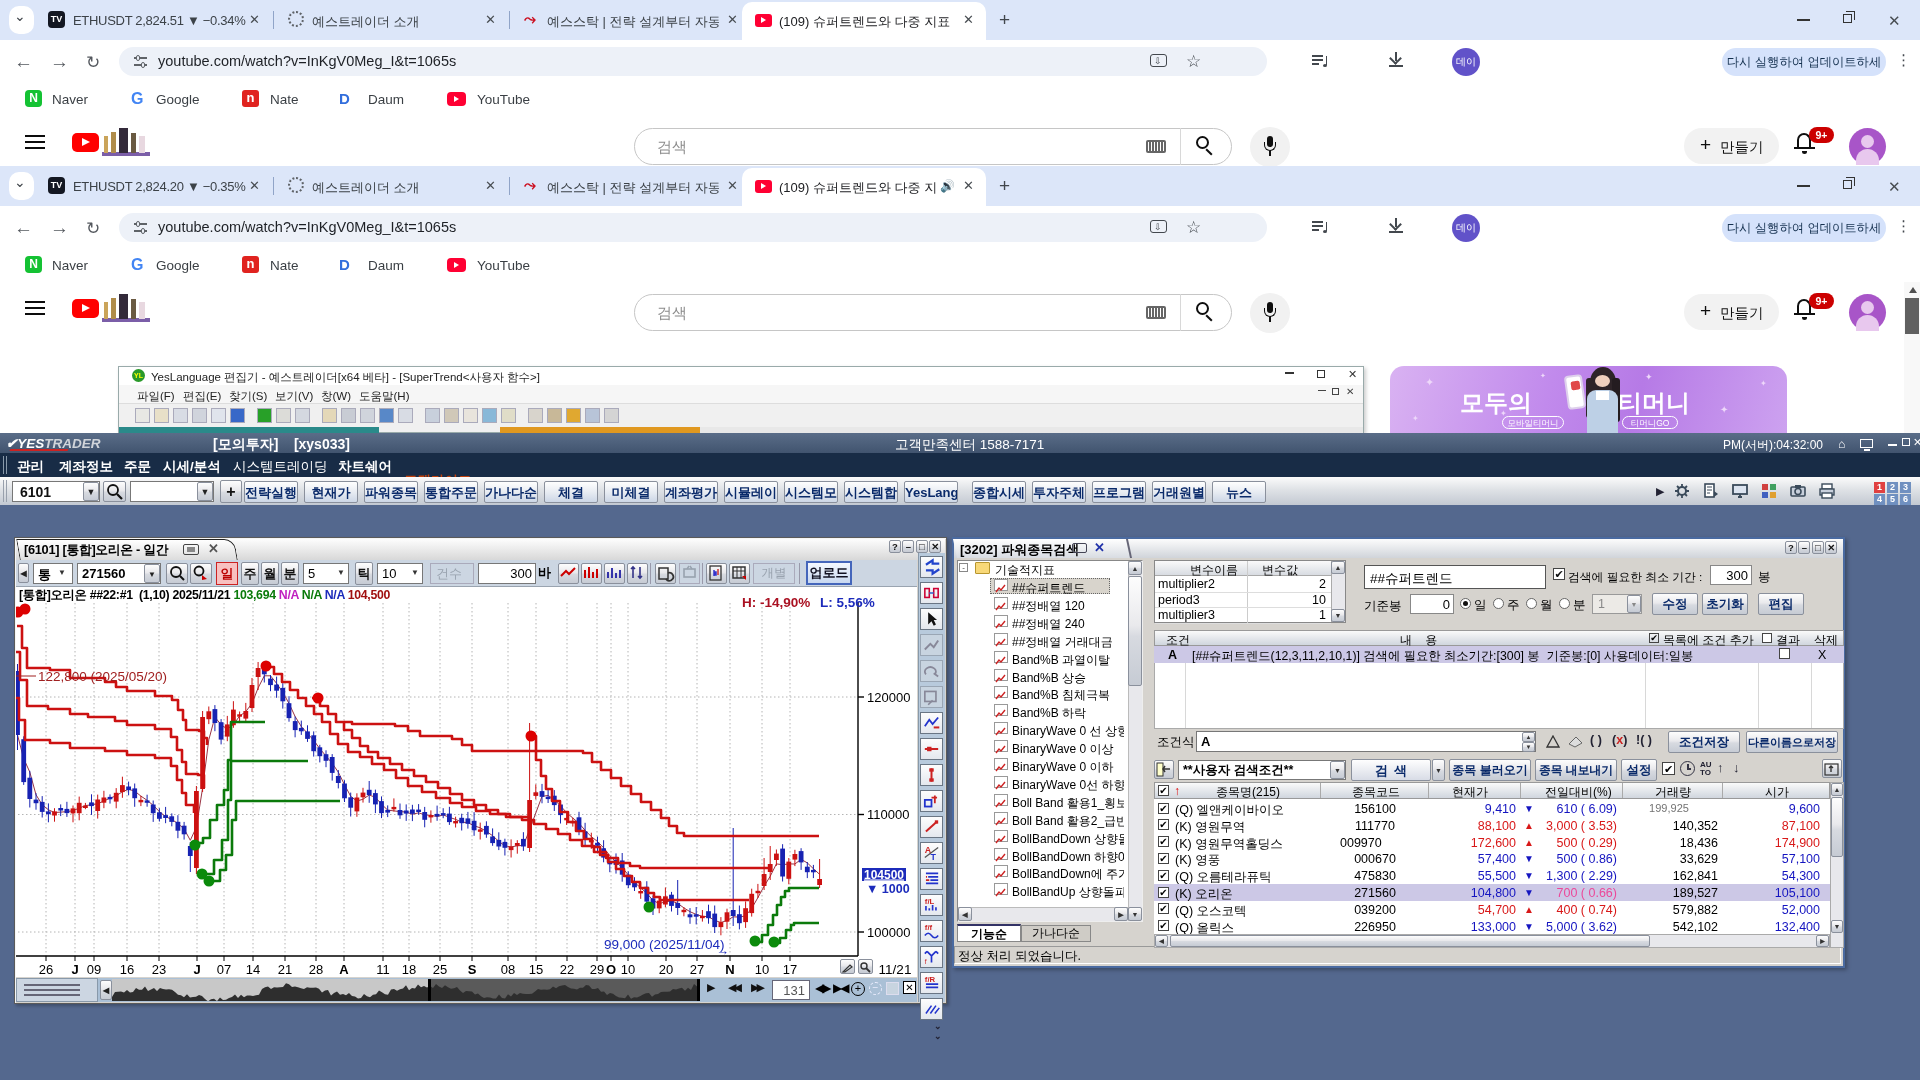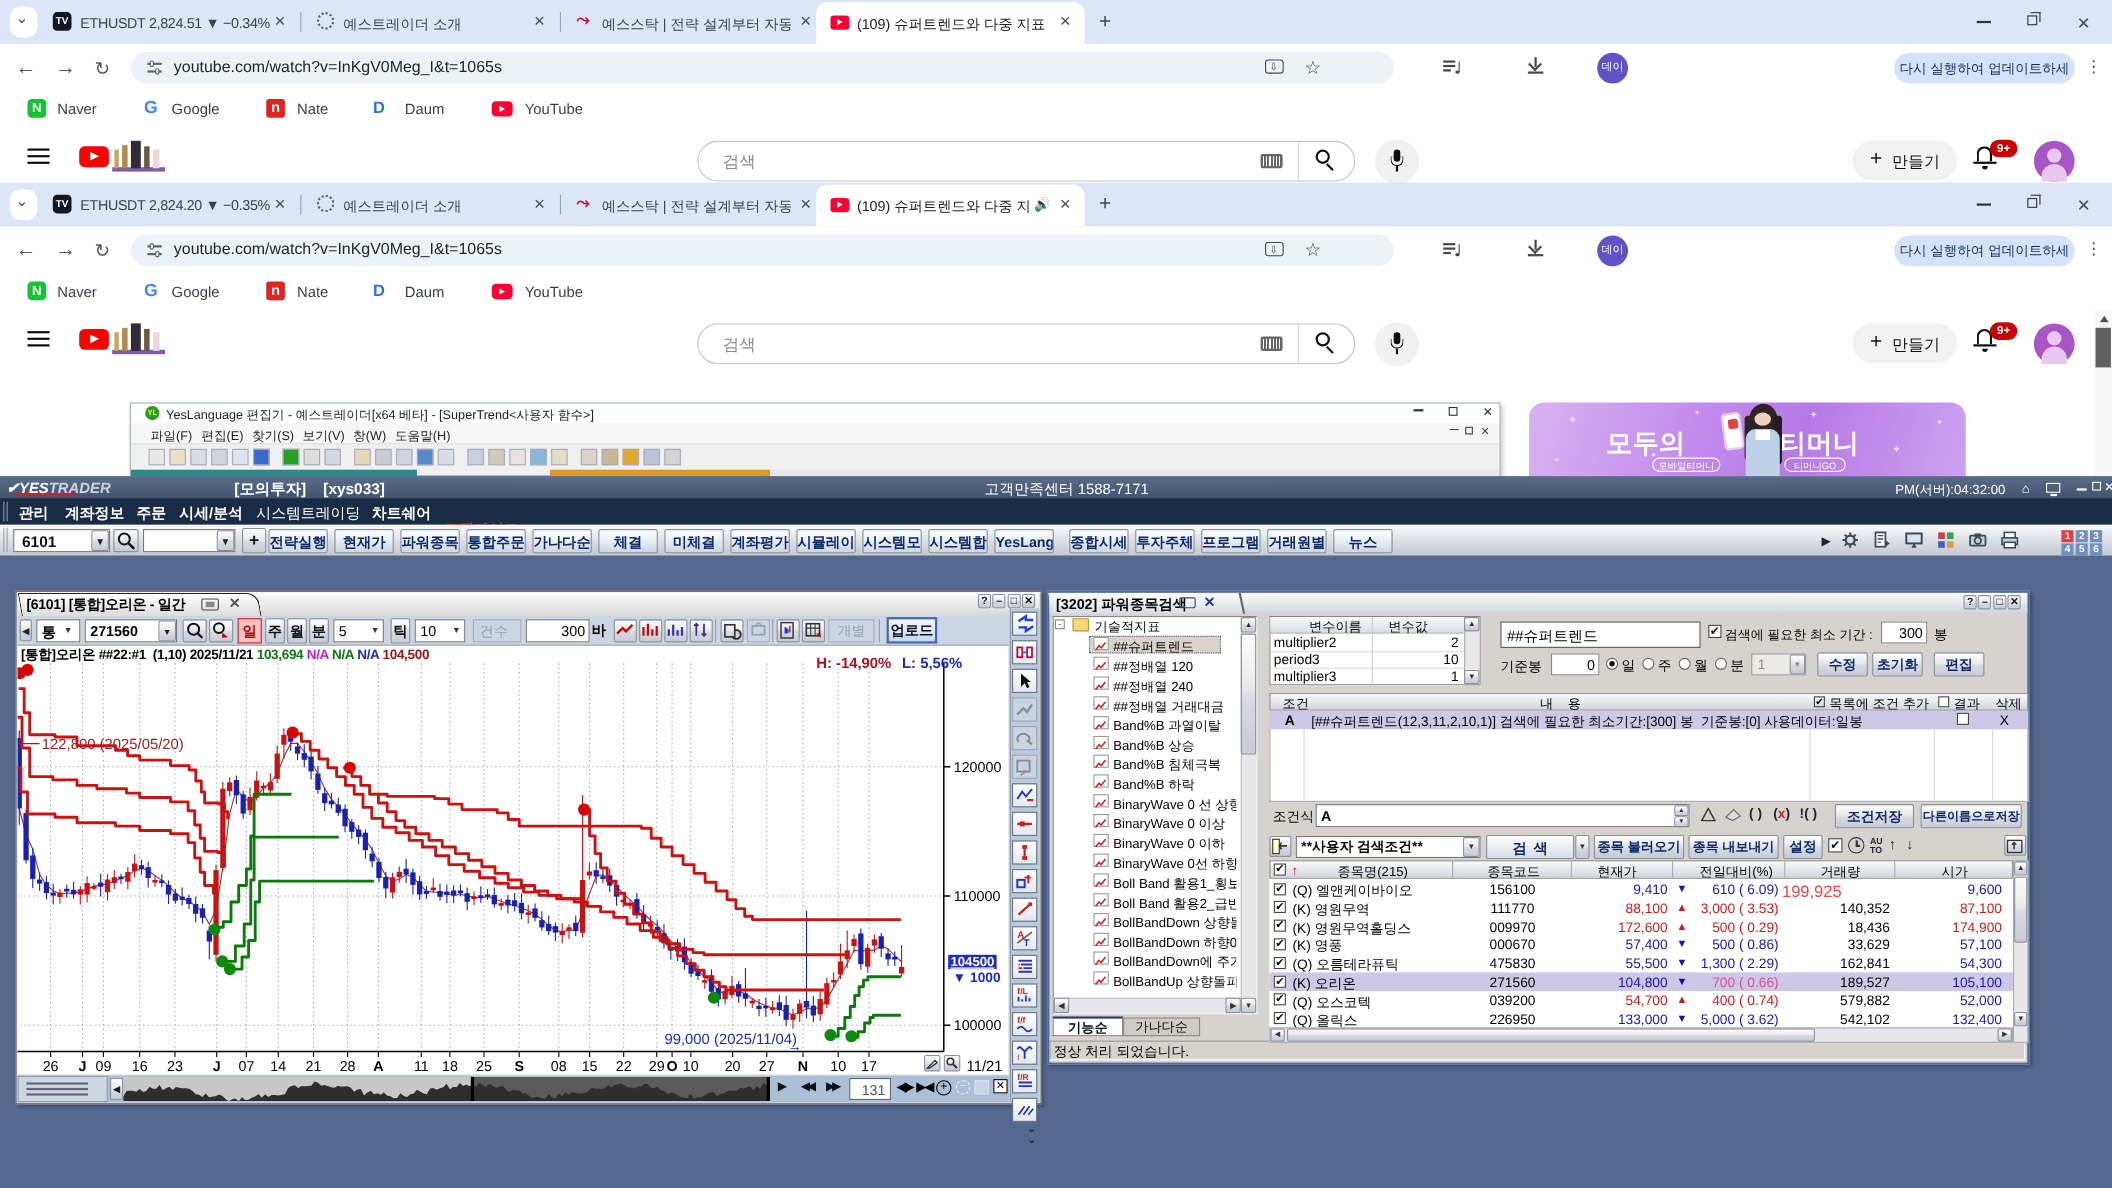--- a/index.html
+++ b/index.html
@@ -1144,33 +1144,33 @@
 <div class="a" style="left:1520px;top:783px;width:1px;height:15px;background:#aaa"></div>
 <div class="a" style="left:1622px;top:783px;width:1px;height:15px;background:#aaa"></div>
 <div class="a" style="left:1722px;top:783px;width:1px;height:15px;background:#aaa"></div>
 <div class="a" style="left:1154px;top:799px;width:676px;height:135px;background:#fff"></div>
 <div class="a" style="left:1158px;top:802.5px;width:11px;height:11px;border:1px solid #444;background:#fff;font-size:10px;line-height:10px;text-align:center">✔</div>
 <div class="a" style="left:1175px;top:802px;font-size:12.5px;color:#000;white-space:nowrap">(Q) 엘앤케이바이오</div>
 <div class="a" style="left:1340px;top:802px;width:70px;font-size:12.5px;color:#000;text-align:center">156100</div>
 <div class="a" style="left:1430px;top:802px;width:86px;font-size:12.5px;color:#1515c0;text-align:right">9,410</div>
 <div class="a" style="left:1524px;top:803px;font-size:10px;color:#1515c0">▼</div>
 <div class="a" style="left:1520px;top:802px;width:97px;font-size:12.5px;color:#1515c0;text-align:right">610 ( 6.09)</div>
-<div class="a" style="left:1620px;top:802px;width:98px;font-size:15px;color:#ef4444;text-align:left">199,925</div>
+<div class="a" style="left:1620px;top:802px;width:98px;font-size:11px;color:#737373;text-align:center">199,925</div>
 <div class="a" style="left:1722px;top:802px;width:98px;font-size:12.5px;color:#1515c0;text-align:right">9,600</div>
 <div class="a" style="left:1158px;top:819.3px;width:11px;height:11px;border:1px solid #444;background:#fff;font-size:10px;line-height:10px;text-align:center">✔</div>
 <div class="a" style="left:1175px;top:818.8px;font-size:12.5px;color:#000;white-space:nowrap">(K) 영원무역</div>
 <div class="a" style="left:1340px;top:818.8px;width:70px;font-size:12.5px;color:#000;text-align:center">111770</div>
 <div class="a" style="left:1430px;top:818.8px;width:86px;font-size:12.5px;color:#d81818;text-align:right">88,100</div>
 <div class="a" style="left:1524px;top:819.8px;font-size:10px;color:#d81818">▲</div>
 <div class="a" style="left:1520px;top:818.8px;width:97px;font-size:12.5px;color:#d81818;text-align:right">3,000 ( 3.53)</div>
 <div class="a" style="left:1620px;top:818.8px;width:98px;font-size:12.5px;color:#000;text-align:right">140,352</div>
 <div class="a" style="left:1722px;top:818.8px;width:98px;font-size:12.5px;color:#d81818;text-align:right">87,100</div>
 <div class="a" style="left:1158px;top:836.0999999999999px;width:11px;height:11px;border:1px solid #444;background:#fff;font-size:10px;line-height:10px;text-align:center">✔</div>
 <div class="a" style="left:1175px;top:835.5999999999999px;font-size:12.5px;color:#000;white-space:nowrap">(K) 영원무역홀딩스</div>
-<div class="a" style="left:1340px;top:835.5999999999999px;width:70px;font-size:12.5px;color:#000;text-align:center">009970</div>
+<div class="a" style="left:1340px;top:835.5999999999999px;width:70px;font-size:12.5px;color:#000;text-align:left">009970</div>
 <div class="a" style="left:1430px;top:835.5999999999999px;width:86px;font-size:12.5px;color:#d81818;text-align:right">172,600</div>
 <div class="a" style="left:1524px;top:836.5999999999999px;font-size:10px;color:#d81818">▲</div>
 <div class="a" style="left:1520px;top:835.5999999999999px;width:97px;font-size:12.5px;color:#d81818;text-align:right">500 ( 0.29)</div>
 <div class="a" style="left:1620px;top:835.5999999999999px;width:98px;font-size:12.5px;color:#000;text-align:right">18,436</div>
 <div class="a" style="left:1722px;top:835.5999999999999px;width:98px;font-size:12.5px;color:#d81818;text-align:right">174,900</div>
 <div class="a" style="left:1158px;top:852.8999999999999px;width:11px;height:11px;border:1px solid #444;background:#fff;font-size:10px;line-height:10px;text-align:center">✔</div>
 <div class="a" style="left:1175px;top:852.3999999999999px;font-size:12.5px;color:#000;white-space:nowrap">(K) 영풍</div>
 <div class="a" style="left:1340px;top:852.3999999999999px;width:70px;font-size:12.5px;color:#000;text-align:center">000670</div>
 <div class="a" style="left:1430px;top:852.3999999999999px;width:86px;font-size:12.5px;color:#1515c0;text-align:right">57,400</div>
 <div class="a" style="left:1524px;top:853.3999999999999px;font-size:10px;color:#1515c0">▼</div>

